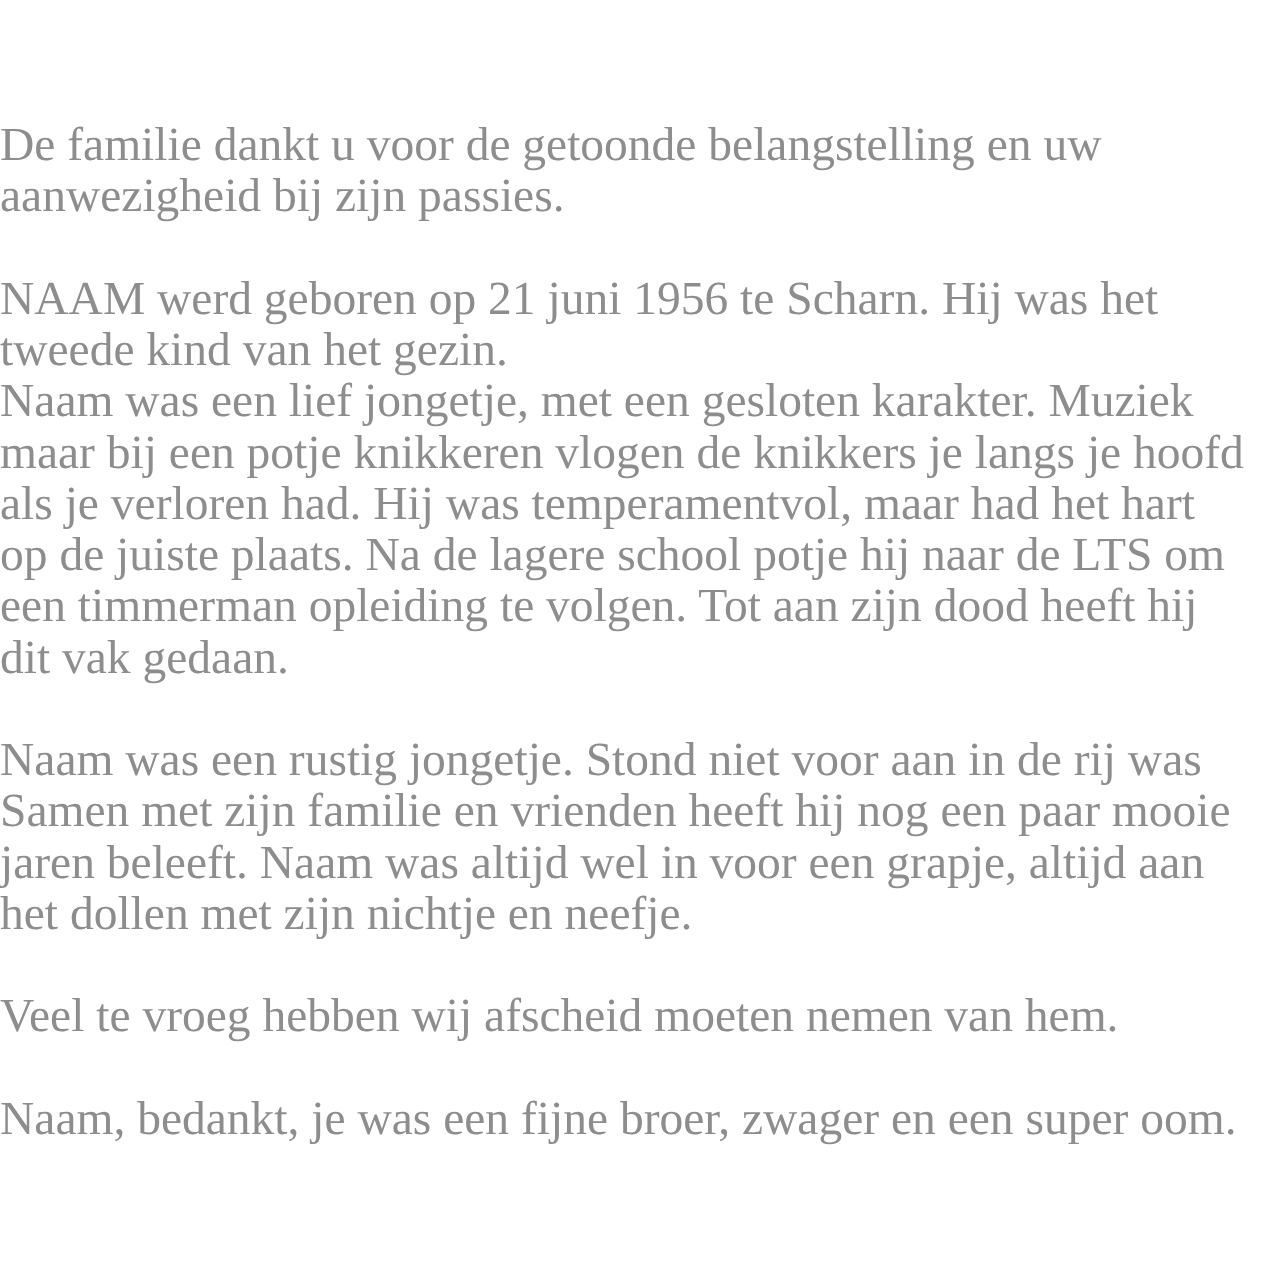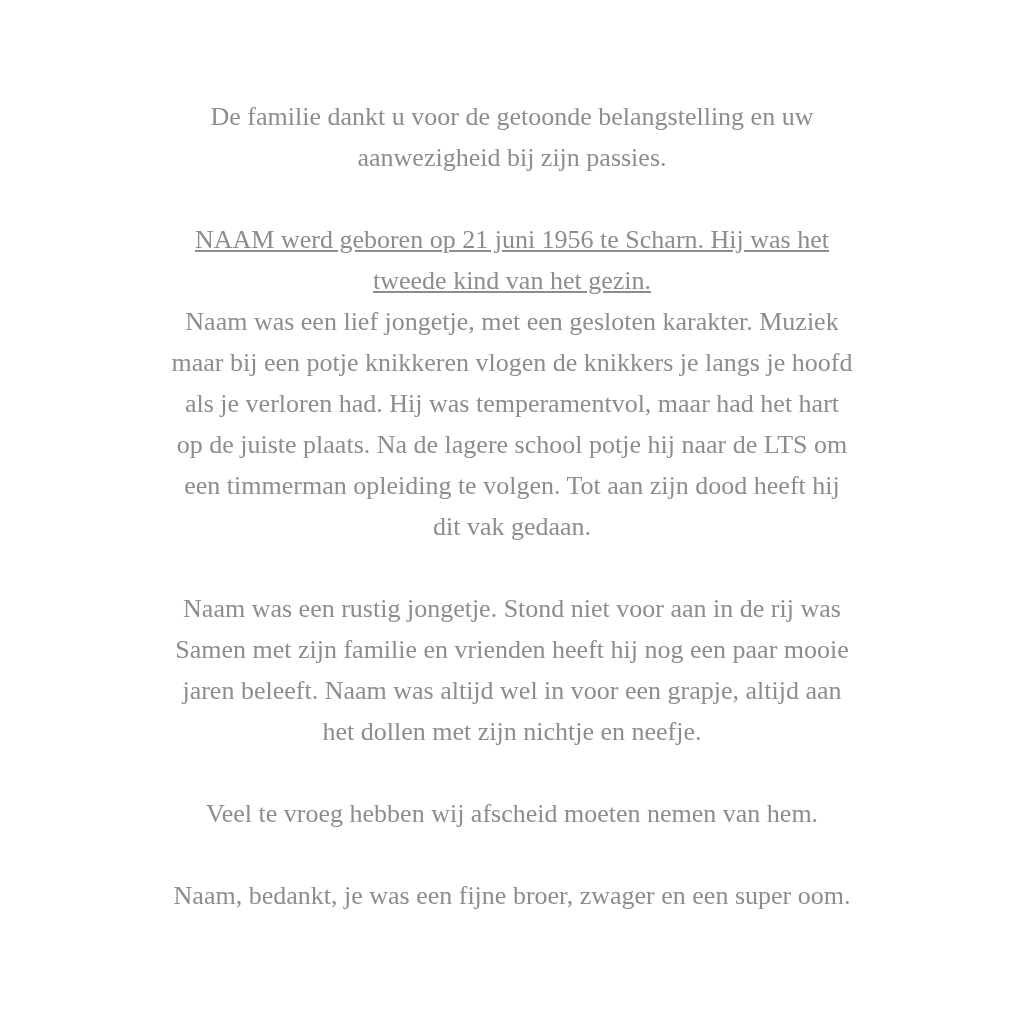--- a/index.html
+++ b/index.html
@@ -10,32 +10,30 @@
   body {
     width: 1024px;
     height: 1024px;
     overflow: hidden;
   }
   .page {
     box-sizing: border-box;
     width: 1024px;
     height: 1024px;
     padding-top: 96px;
-    text-align: center;
     color: #8d8d8d;
     font-family: "Liberation Serif", "DejaVu Serif", serif;
-    font-size: 26px;
+    font-size: 38px;
     line-height: 41px;
   }
   .para {
     margin: 0 0 41px 0;
   }
   .para.tight {
     margin-bottom: 0;
-    text-decoration: underline;
   }
   .line {
     white-space: nowrap;
     min-height: 41px;
   }
 </style>
 </head>
 <body>
 
 <div class="page">

